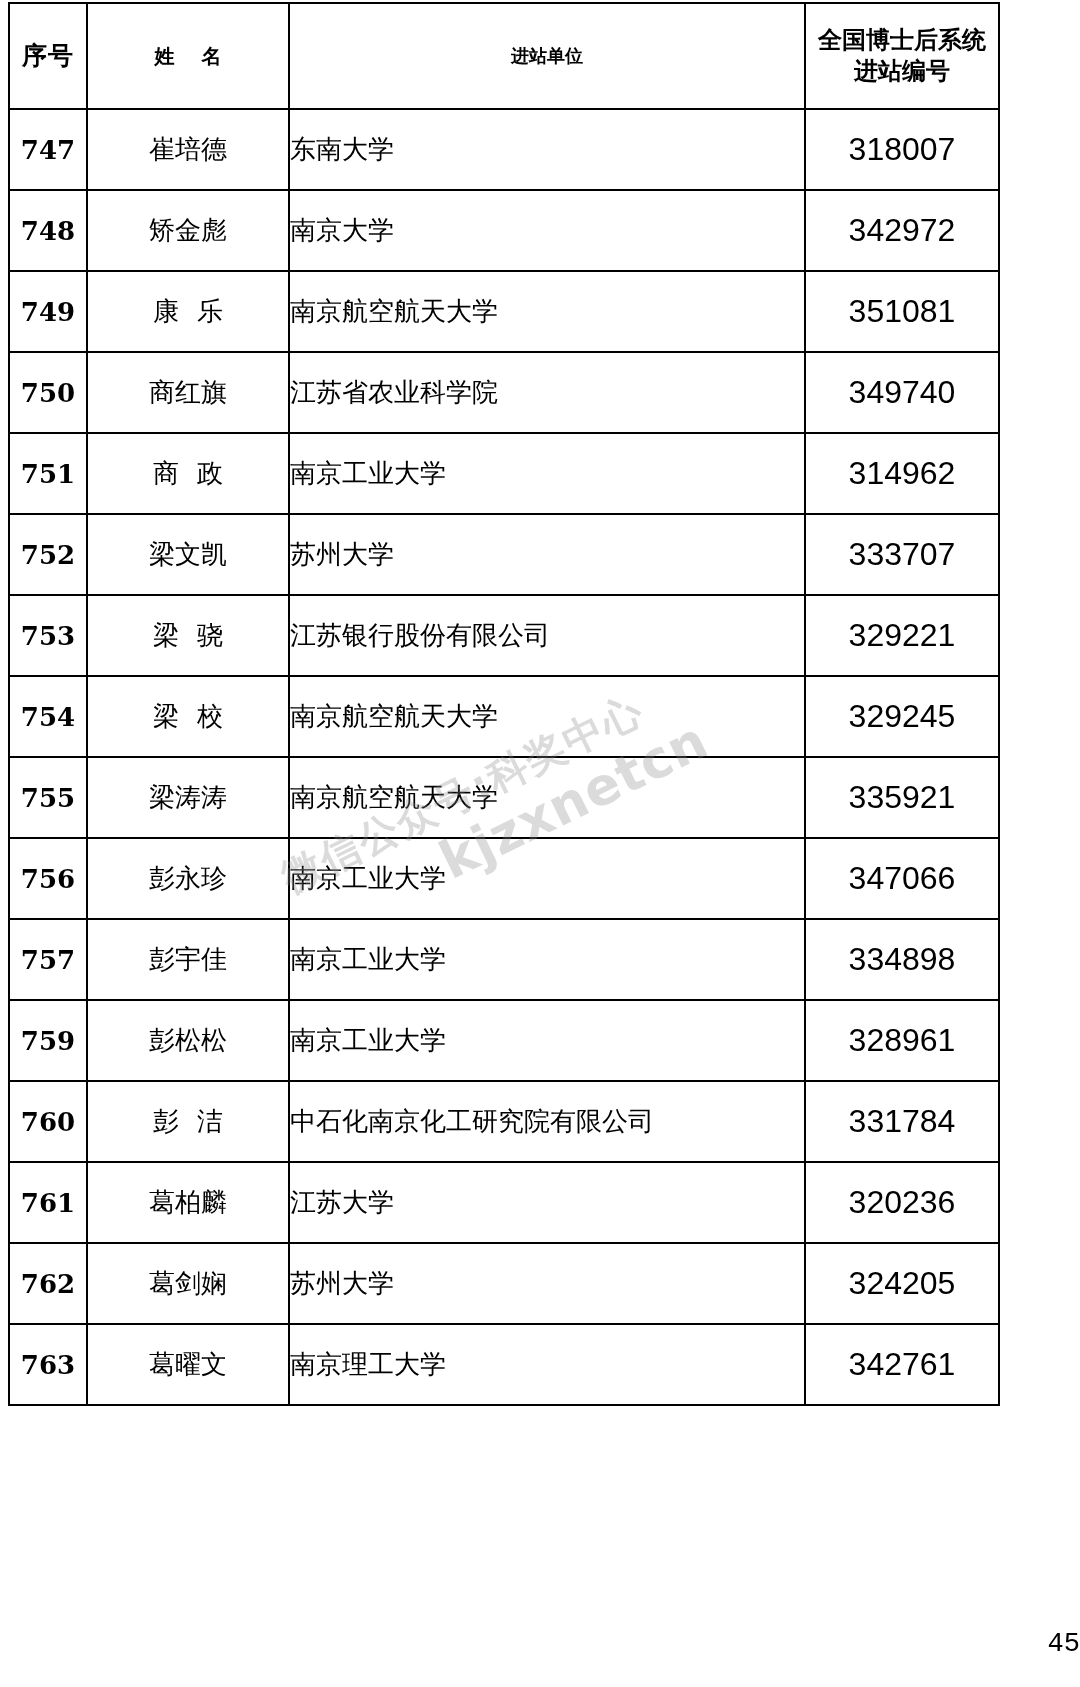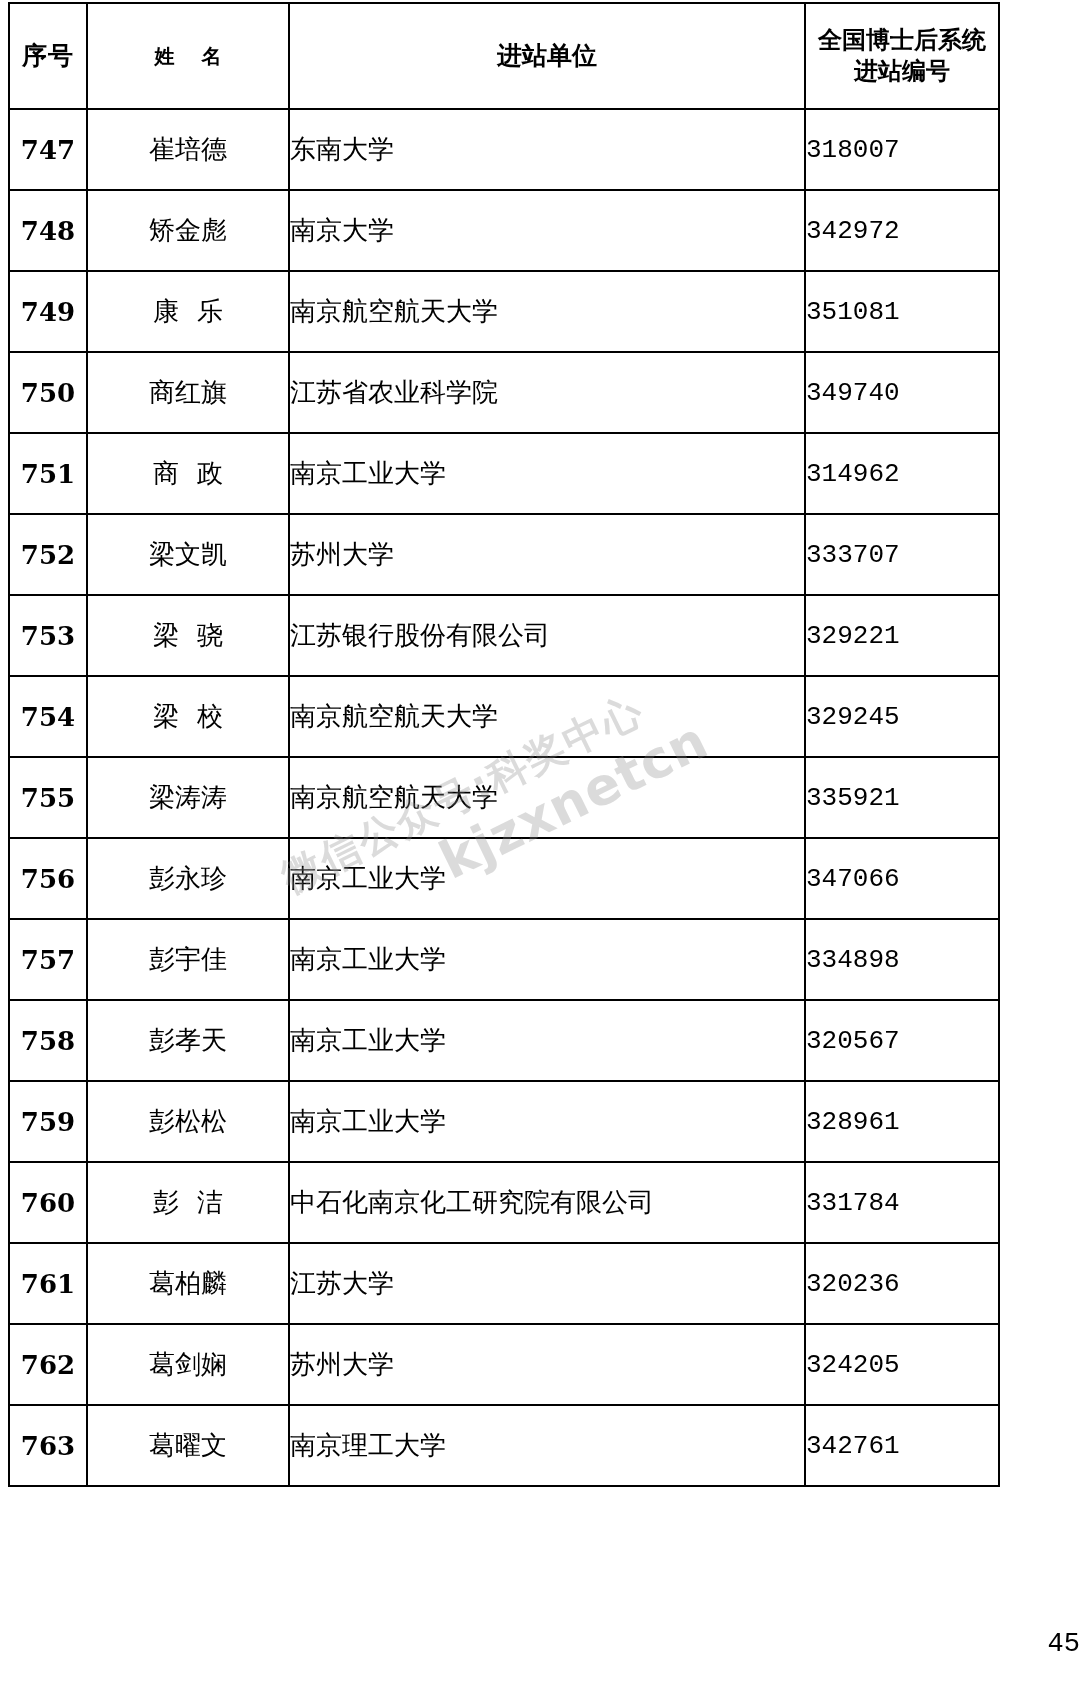--- a/index.html
+++ b/index.html
@@ -62,21 +62,21 @@
   thead th.th-seq {
     font-size: 25px;
     letter-spacing: 1px;
   }
   thead th.th-name {
     font-size: 20px;
     letter-spacing: 10px;
     text-indent: 10px;
   }
   thead th.th-org {
-    font-size: 25px;
+    font-size: 18px;
   }
   thead th.th-code {
     font-size: 24px;
     padding: 0 10px;
     line-height: 1.28;
   }
 
   tbody td {
     height: 79px;
     font-size: 26px;
@@ -100,23 +100,23 @@
     letter-spacing: 18px;
     text-indent: 18px;
   }
   td.org {
     text-align: left;
     padding-left: 18px;
     font-size: 26px;
     font-family: "DejaVu Sans", "Liberation Sans", sans-serif;
   }
   td.code {
-    text-align: left;
-    font-size: 26px;
-    font-family: Liberation Mono, monospace;
+    text-align: center;
+    font-size: 32px;
+    font-family: Liberation Sans, sans-serif;
   }
 
   .page-number {
     position: absolute;
     left: 0;
     right: 0;
     bottom: 28px;
     text-align: right;
     font-size: 27px;
     font-family: Liberation Mono, monospace;
@@ -235,26 +235,20 @@
             <td class="org">南京工业大学</td>
             <td class="code">347066</td>
           </tr>
           <tr>
             <td class="seq">757</td>
             <td class="name"><span class="nm">彭宇佳</span></td>
             <td class="org">南京工业大学</td>
             <td class="code">334898</td>
           </tr>
           <tr>
-            <td class="seq">758</td>
-            <td class="name"><span class="nm">彭孝天</span></td>
-            <td class="org">南京工业大学</td>
-            <td class="code">320567</td>
-          </tr>
-          <tr>
             <td class="seq">759</td>
             <td class="name"><span class="nm">彭松松</span></td>
             <td class="org">南京工业大学</td>
             <td class="code">328961</td>
           </tr>
           <tr>
             <td class="seq">760</td>
             <td class="name"><span class="nm sp2">彭洁</span></td>
             <td class="org">中石化南京化工研究院有限公司</td>
             <td class="code">331784</td>

